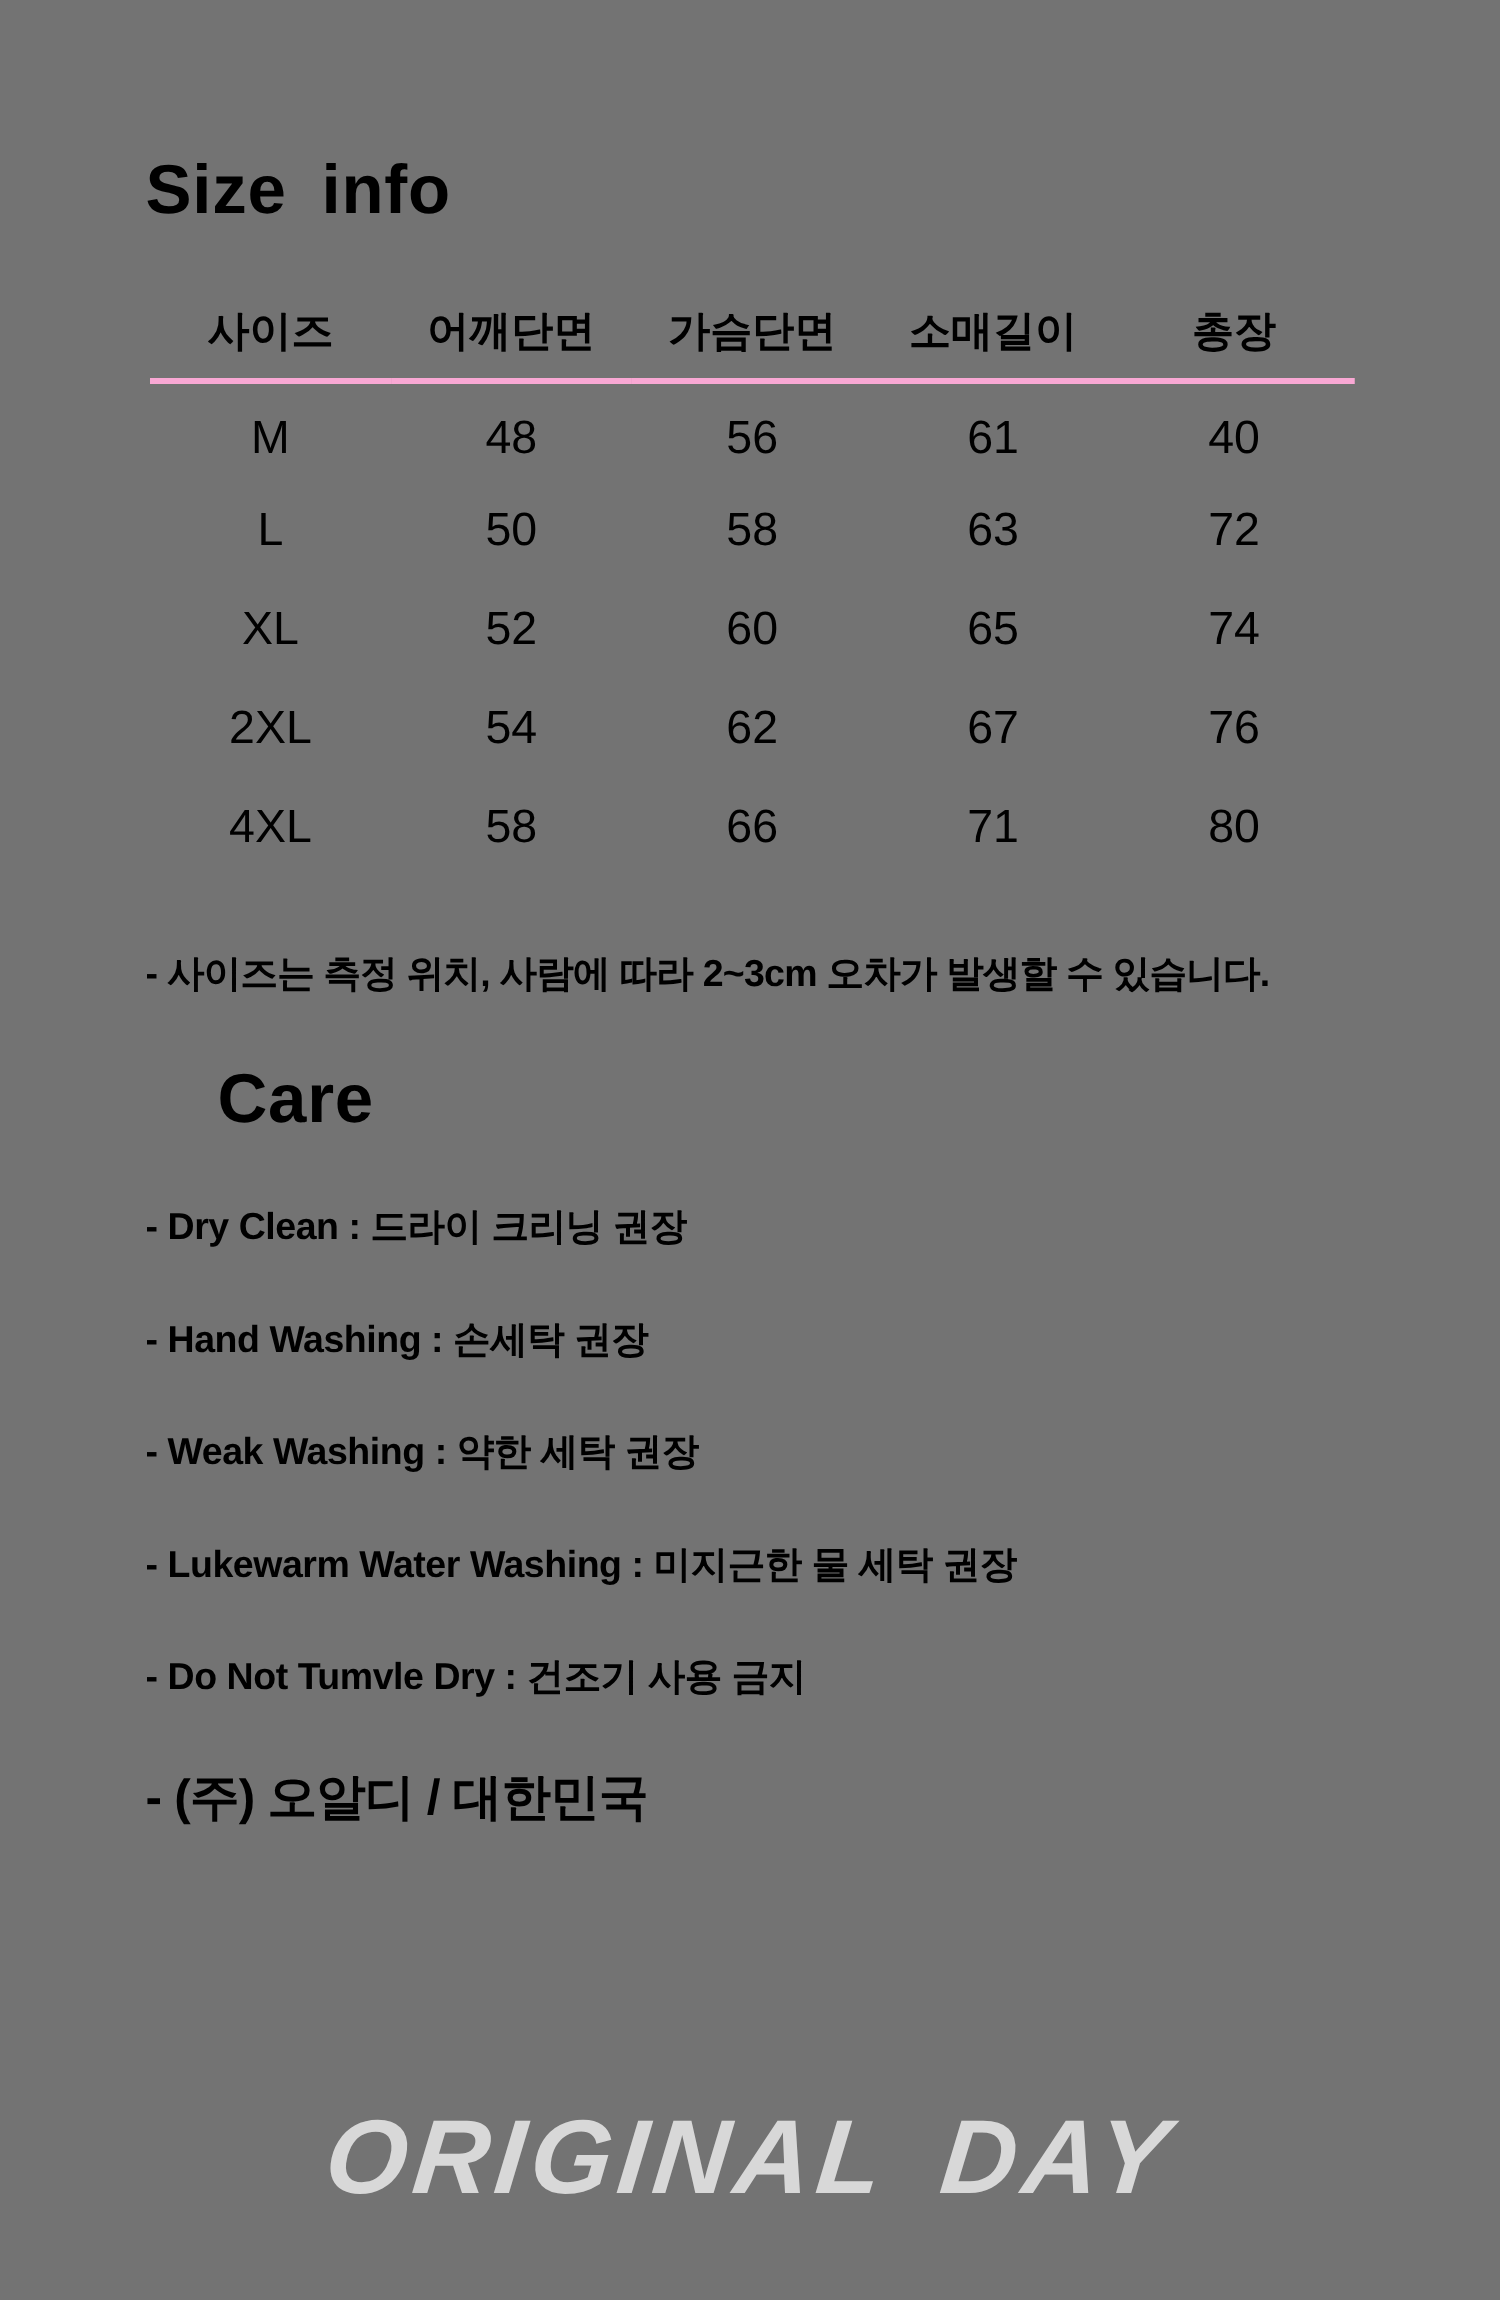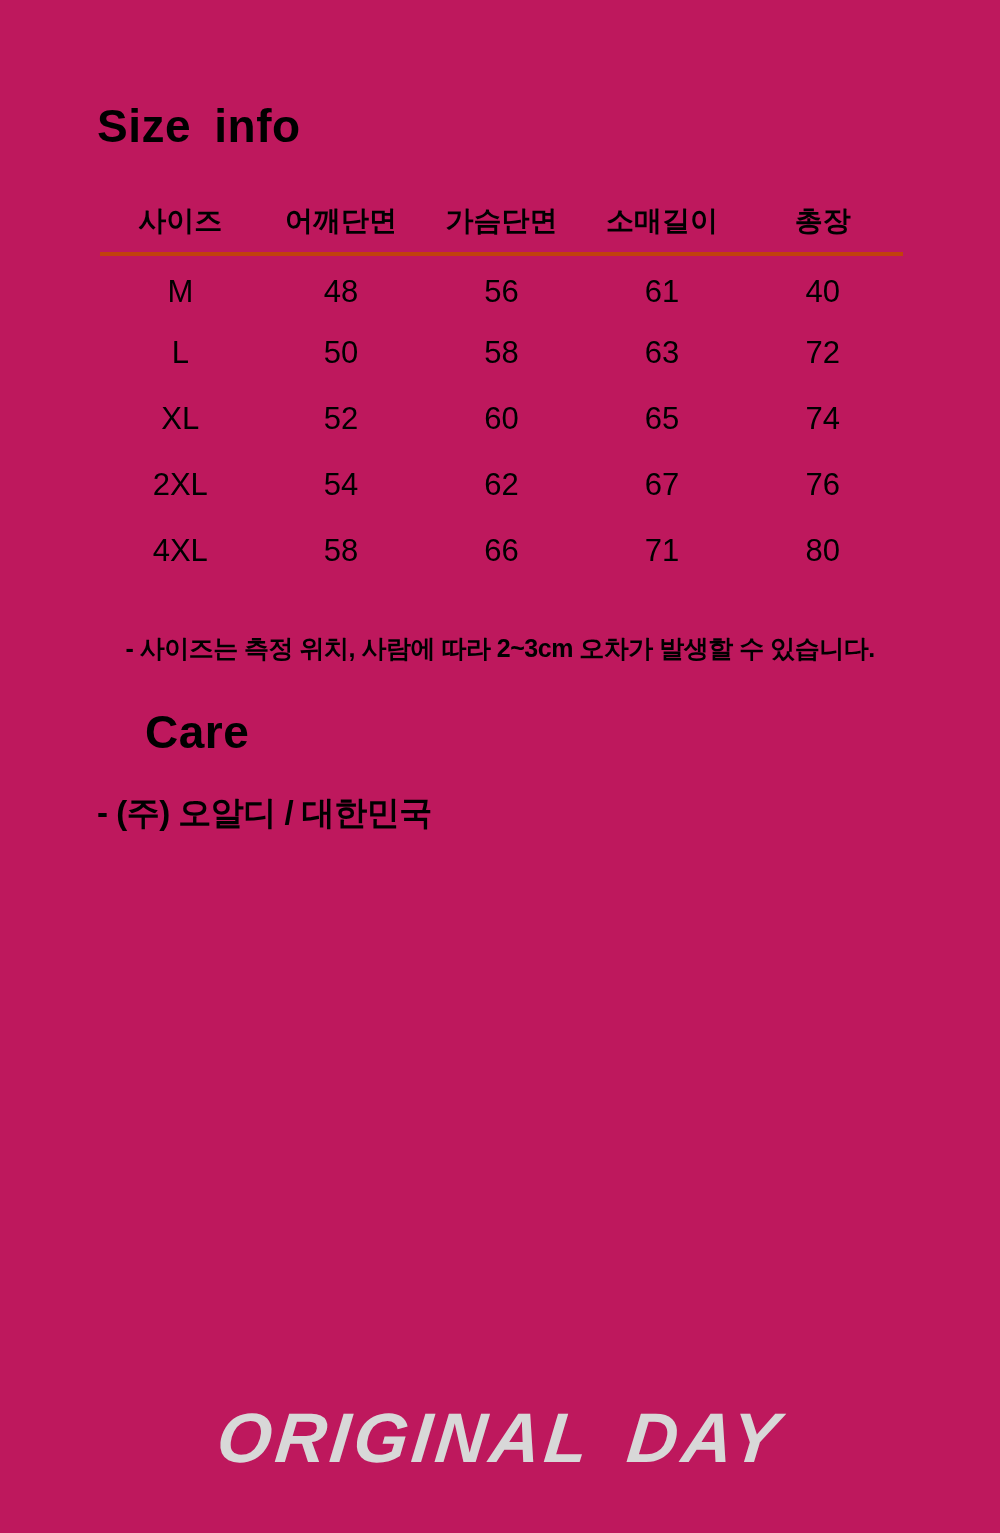--- a/index.html
+++ b/index.html
@@ -7,21 +7,21 @@
     margin: 0;
     padding: 0;
     background: #ffffff;
     font-family: "Liberation Sans", sans-serif;
     color: #000000;
   }
   .page {
     position: relative;
     width: 1000px;
     height: 1533px;
-    background: #be185d;
+    background: #737373;
     overflow: hidden;
   }
   .content {
     padding: 103px 97px 0 97px;
   }
   .section-title {
     font-size: 46px;
     line-height: 1.0;
     font-weight: 900;
     letter-spacing: 0.5px;
@@ -36,38 +36,37 @@
     table-layout: fixed;
   }
   .size-table th {
     font-size: 28px;
     line-height: 1.0;
     font-weight: 700;
     text-align: center;
     padding: 0 0 17px 0;
   }
   .size-table thead tr {
-    border-bottom: 4px solid #c2410c;
+    border-bottom: 4px solid #f9a8d4;
     margin-top: 40px;
   }
   .size-table td {
     font-size: 31px;
     font-weight: 500;
     text-align: center;
     height: 66px;
     vertical-align: middle;
     padding: 0;
   }
   .size-table tbody tr:first-child td { padding-top: 8px; }
   .note {
     margin-top: 48px;
     font-size: 25px;
     font-weight: 600;
     letter-spacing: -0.5px;
-    text-align: center;
   }
   .care-title { margin-top: 44px; margin-left: 48px; }
   .care-list { margin-top: 46px; }
   .care-item {
     font-size: 25px;
     font-weight: 600;
     letter-spacing: -0.3px;
     margin-bottom: 42px;
   }
   .manufacturer-title {
@@ -153,20 +152,27 @@
           <td>71</td>
           <td>80</td>
         </tr>
       </tbody>
     </table>
 
     <p class="note">- 사이즈는 측정 위치, 사람에 따라 2~3cm 오차가 발생할 수 있습니다.</p>
 
     <h1 class="section-title care-title">Care</h1>
 
+    <div class="care-list">
+      <p class="care-item">- Dry Clean : 드라이 크리닝 권장</p>
+      <p class="care-item">- Hand Washing : 손세탁 권장</p>
+      <p class="care-item">- Weak Washing : 약한 세탁 권장</p>
+      <p class="care-item">- Lukewarm Water Washing : 미지근한 물 세탁 권장</p>
+      <p class="care-item">- Do Not Tumvle Dry : 건조기 사용 금지</p>
+    </div>
 
 
     <p class="manufacturer-line">- (주) 오알디 / 대한민국</p>
 
   </div>
 
   <div class="brand-logo">ORIGINAL DAY</div>
 </div>
 
 </body></html>

